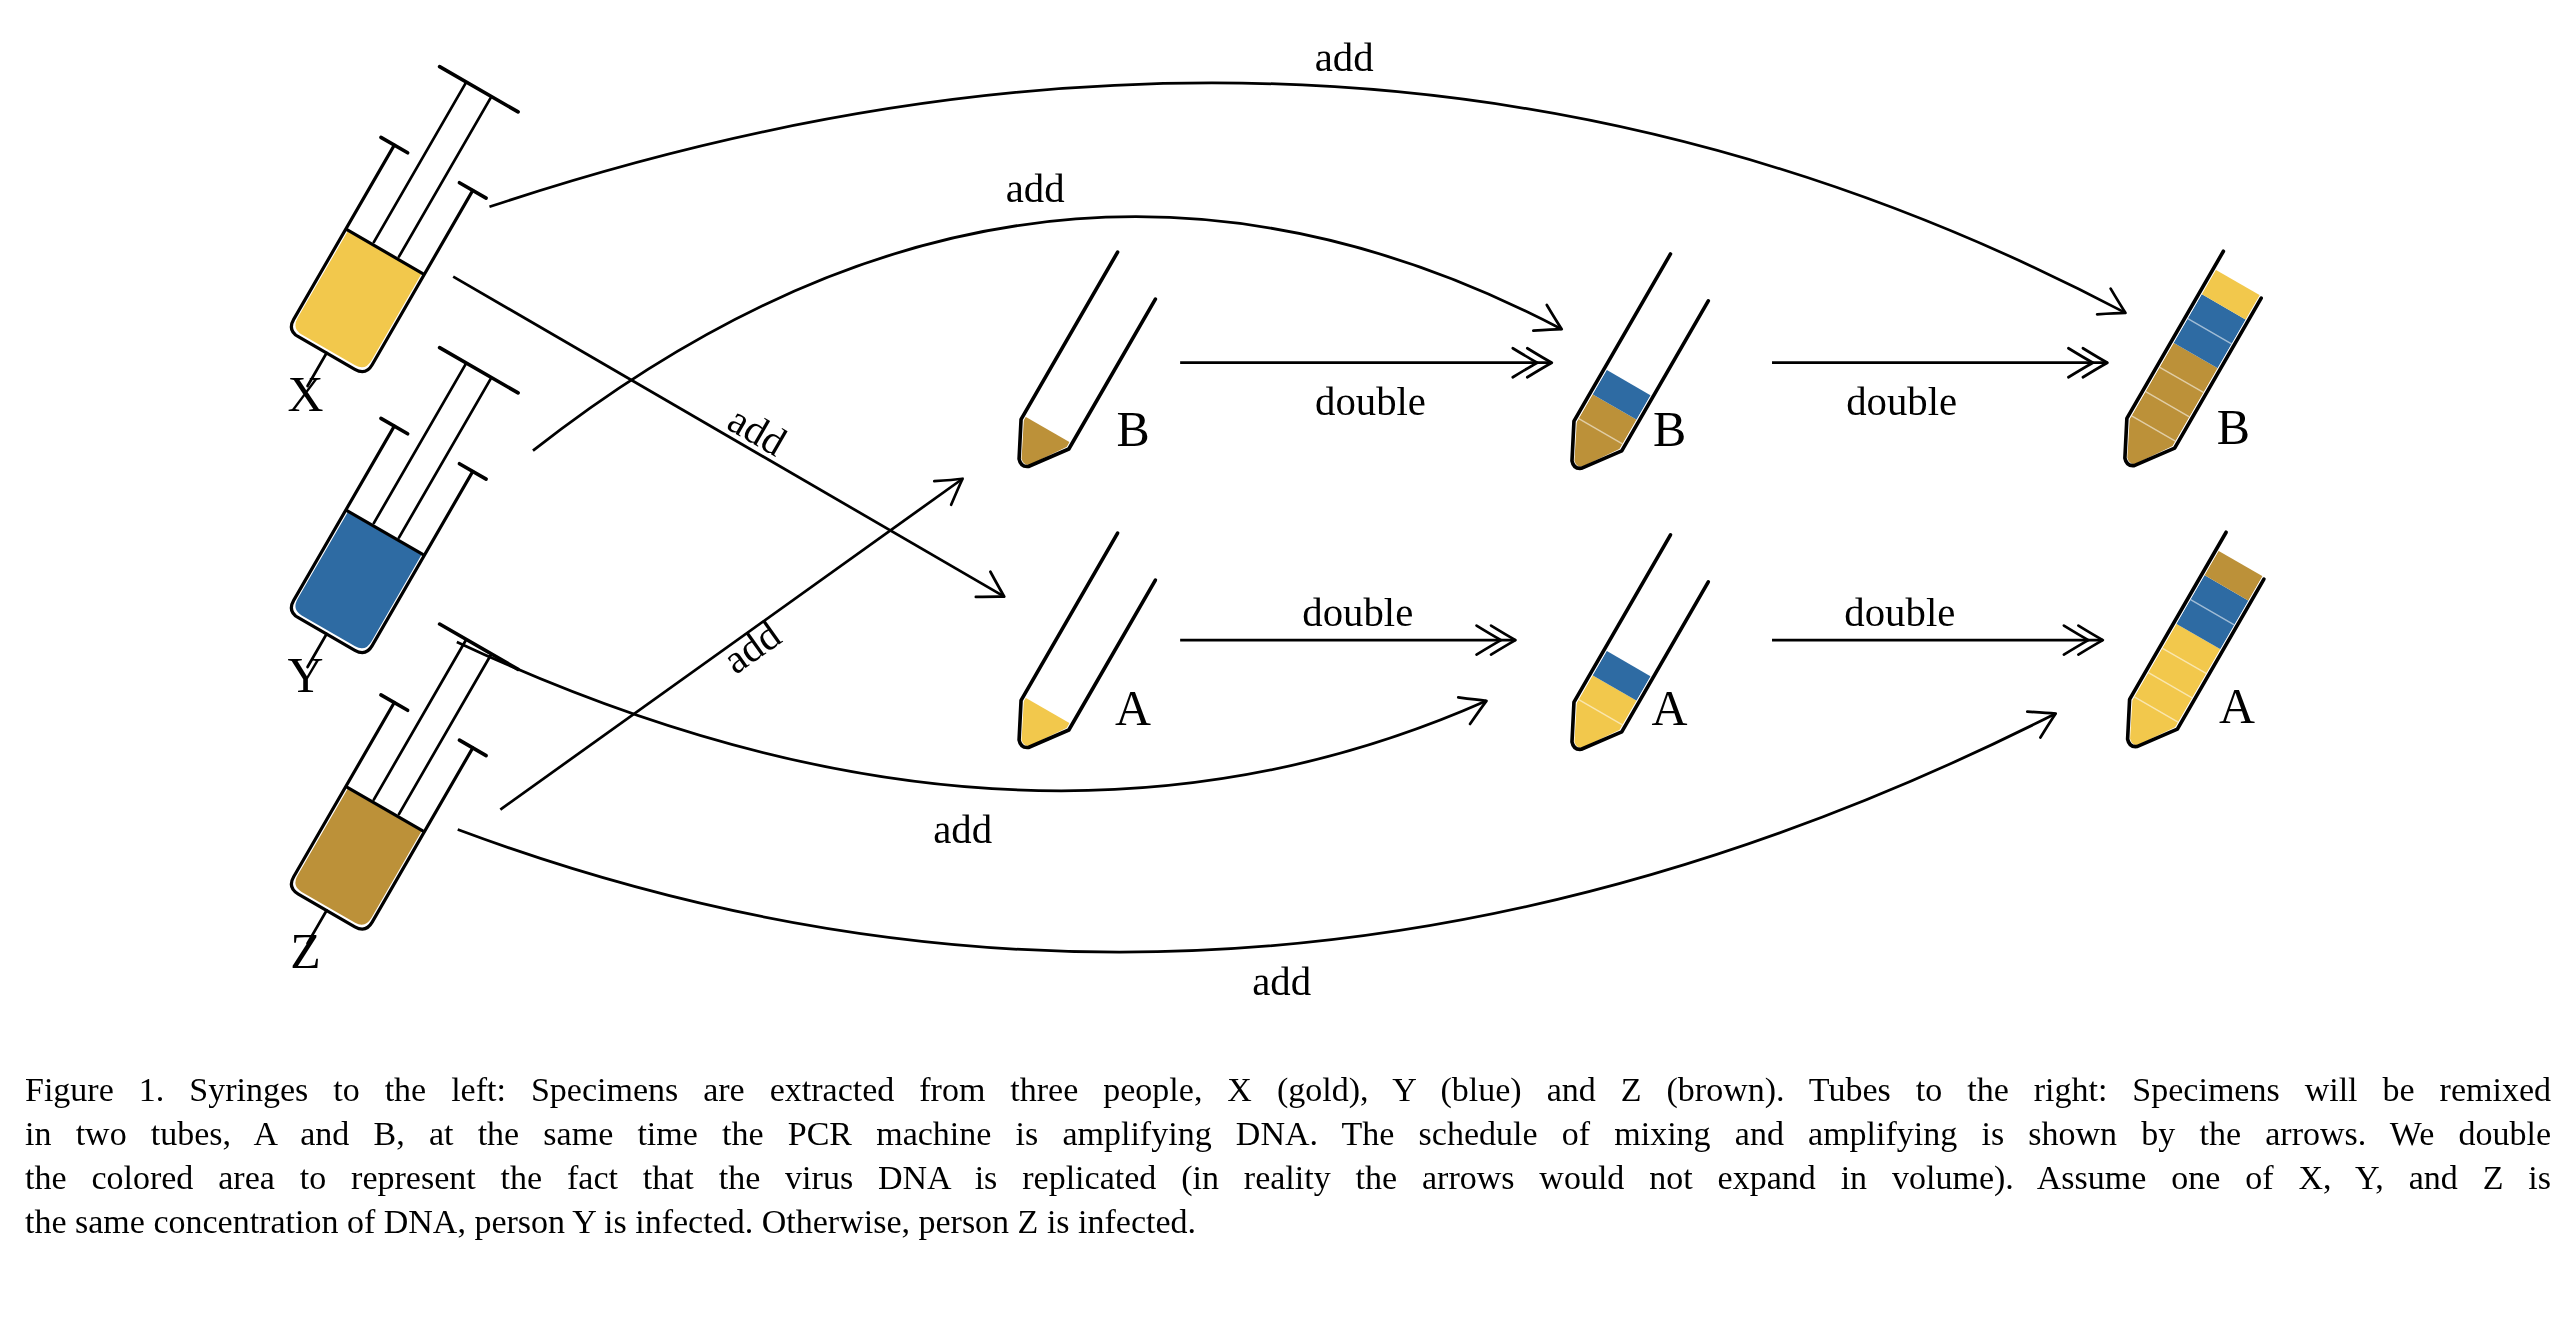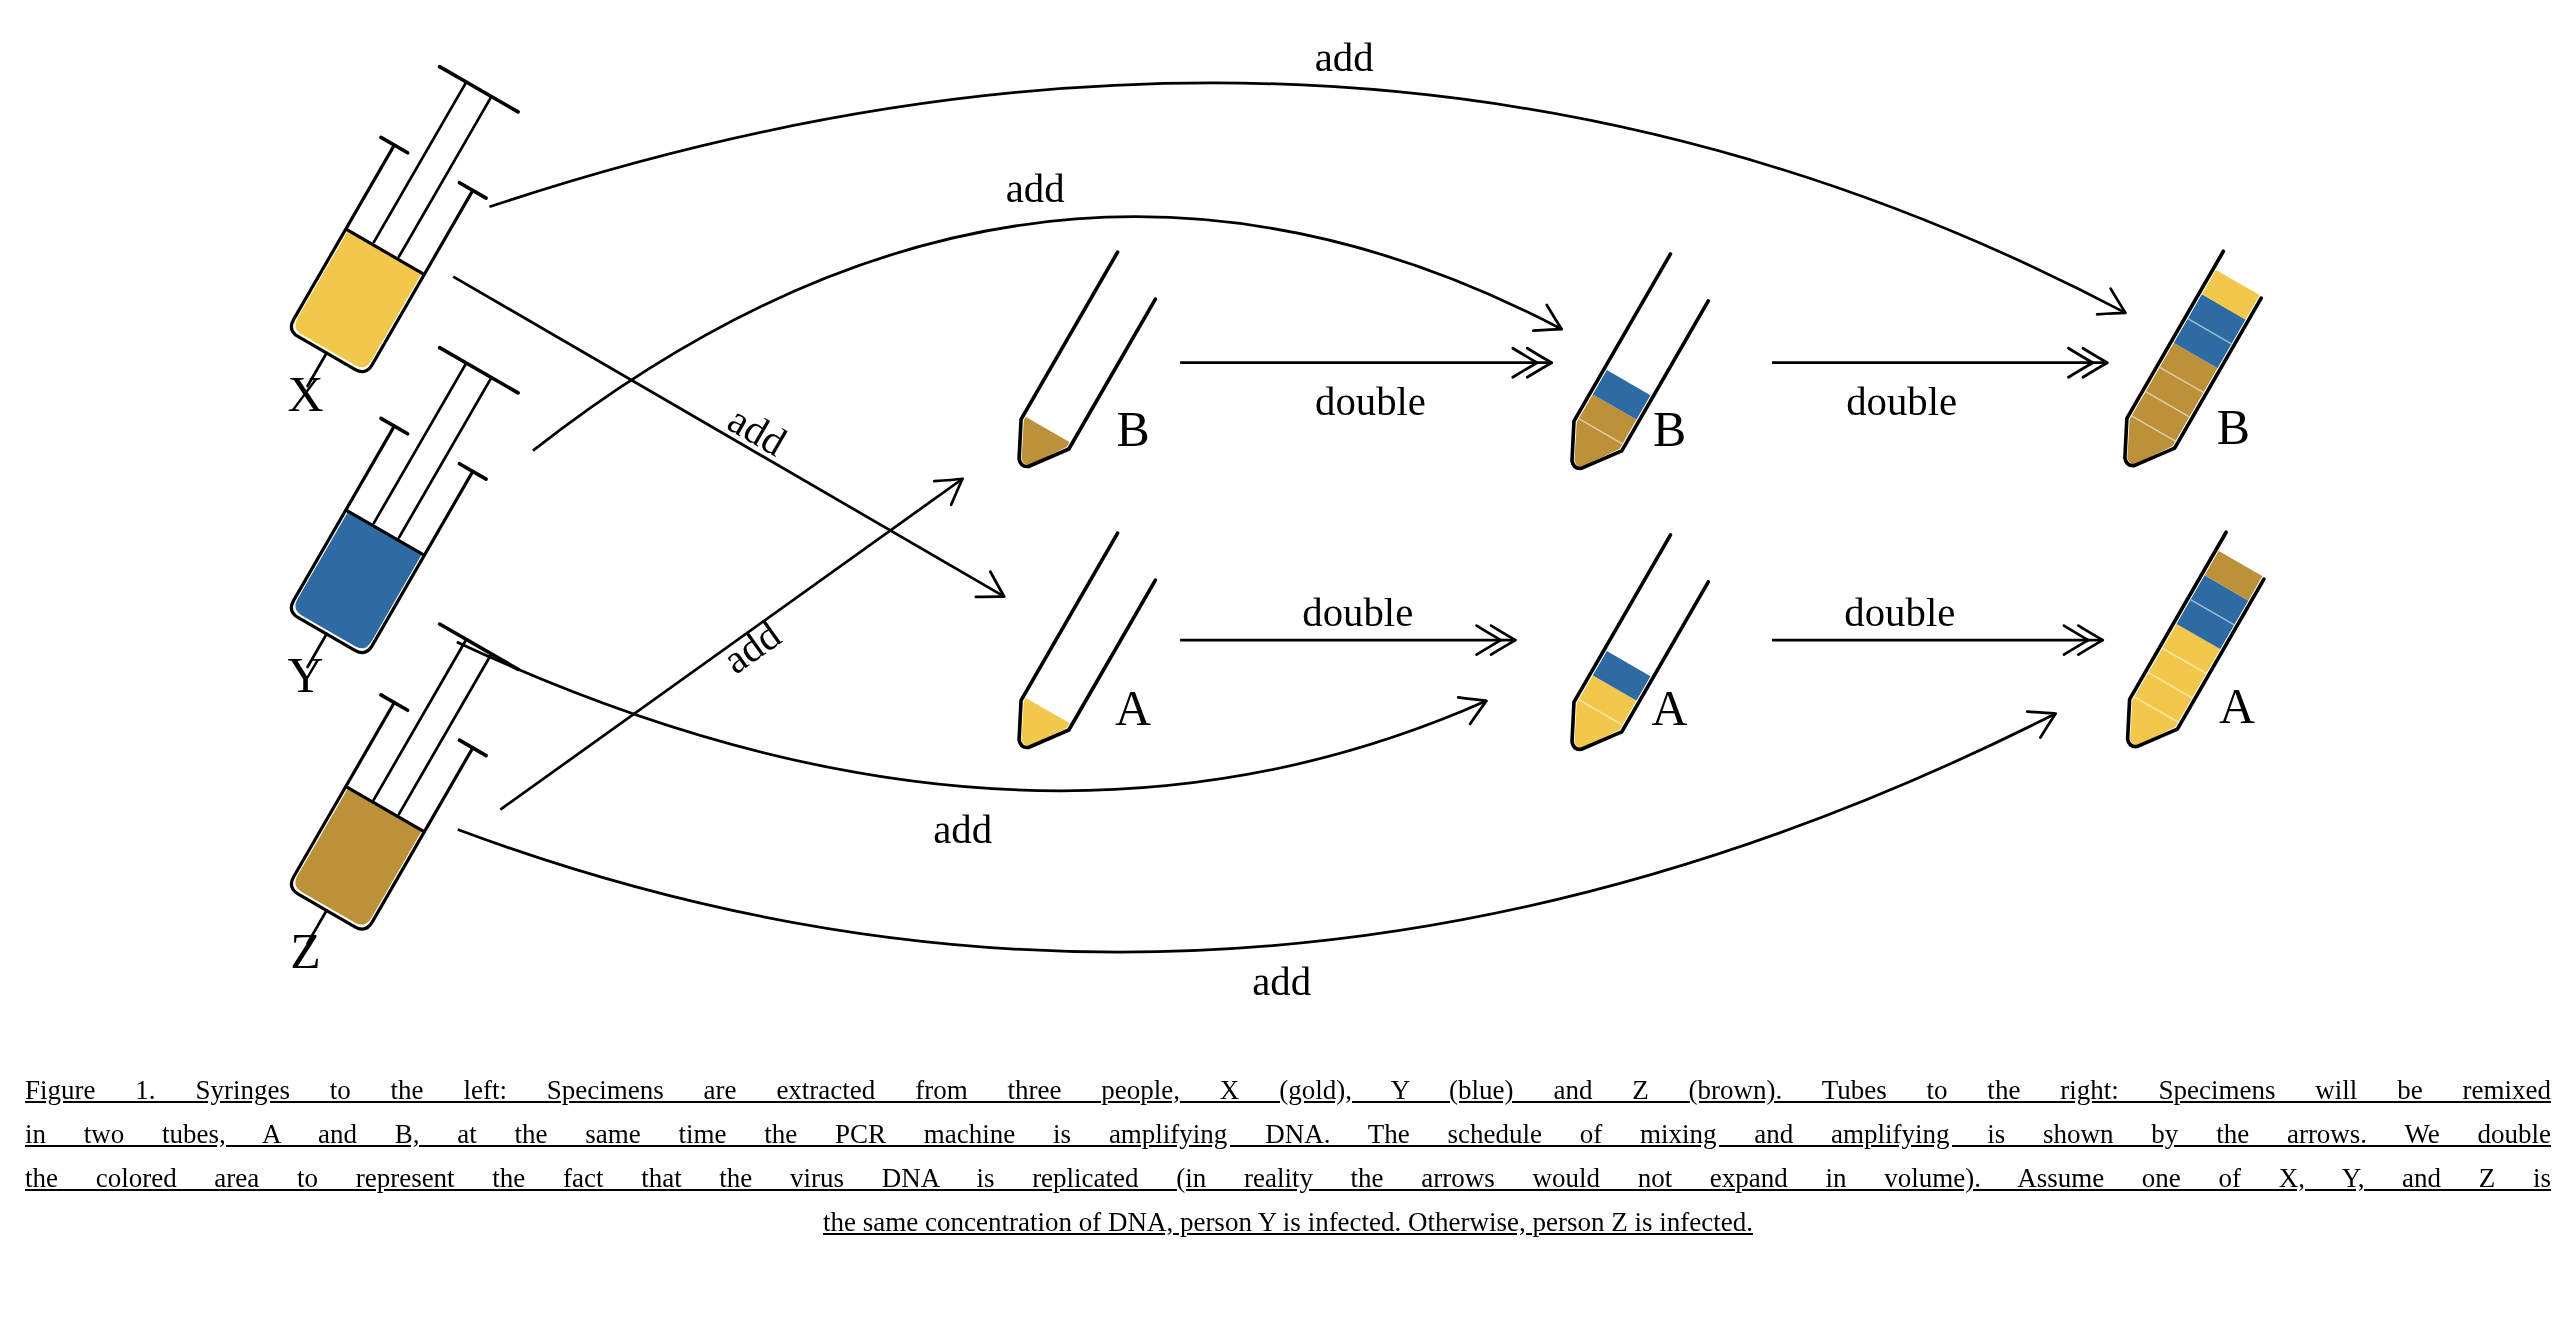--- a/index.html
+++ b/index.html
@@ -7,23 +7,23 @@
   svg{display:block;}
   .ln{stroke:#000;fill:none;}
   .w3{stroke-width:3px;}
   .w35{stroke-width:3.5px;}
   .w4{stroke-width:4px;}
   .rnd{stroke-linecap:round;stroke-linejoin:round;}
   .div{stroke:rgba(255,255,255,.55);stroke-width:1.6px;fill:none;}
   text{fill:#000;}
   .biglab{font-size:55px;font-weight:500;}
   .arrlab{font-size:45px;}
-  .caption{margin:9px 25px 0 25px;font-size:27px;line-height:44px;text-decoration:underline;}
+  .caption{margin:9px 25px 0 25px;font-size:34px;line-height:44px;}
   .cap-line{text-align:justify;text-align-last:justify;}
-  .cap-last{text-align:center;}
+  .cap-last{text-align:left;}
 </style>
 </head>
 <body>
 
 <svg width="2576" height="1059" viewBox="0 0 2842 1168">
   <defs>
     <clipPath id="tubeClip">
       <path d="M 3,-2 L 3,212 L 22,250 Q 27,256 33,252 L 59,214 L 59,-2 Z"></path>
     </clipPath>
   </defs>

